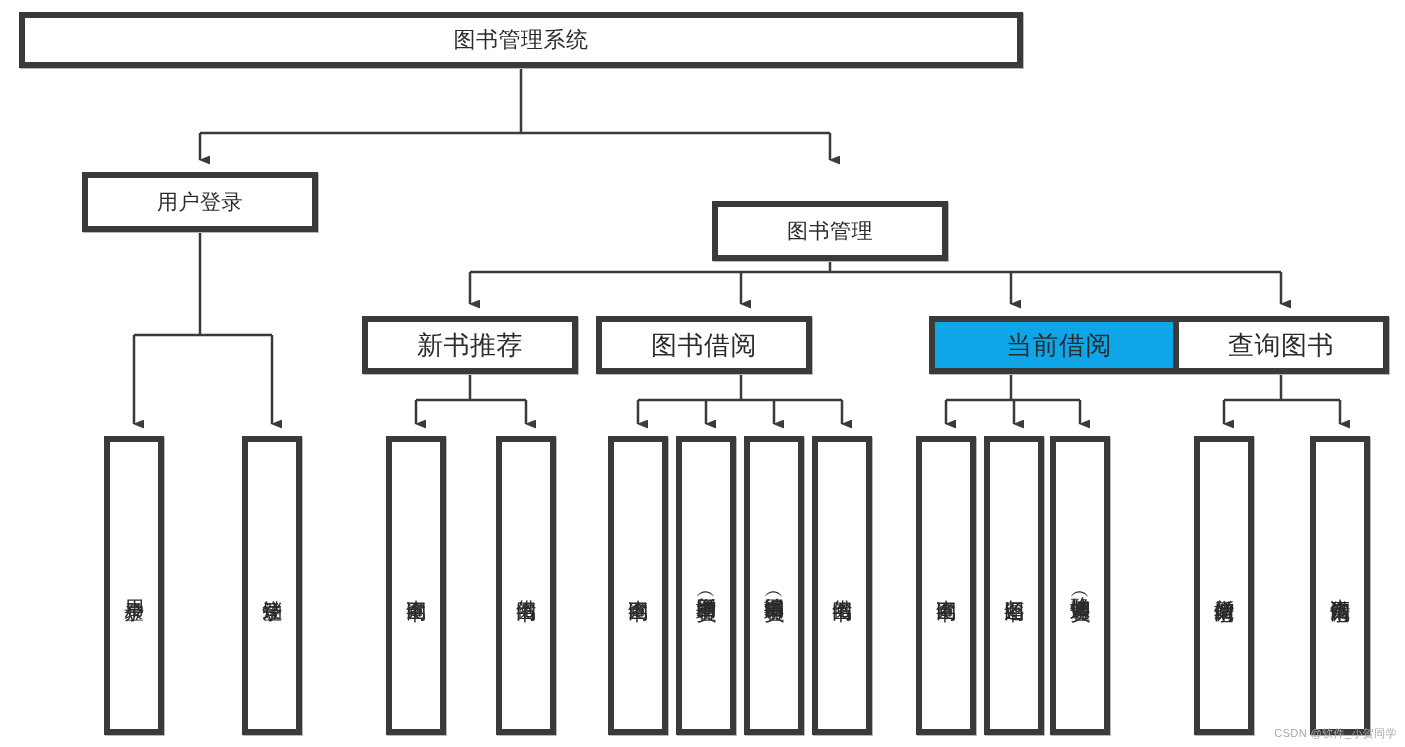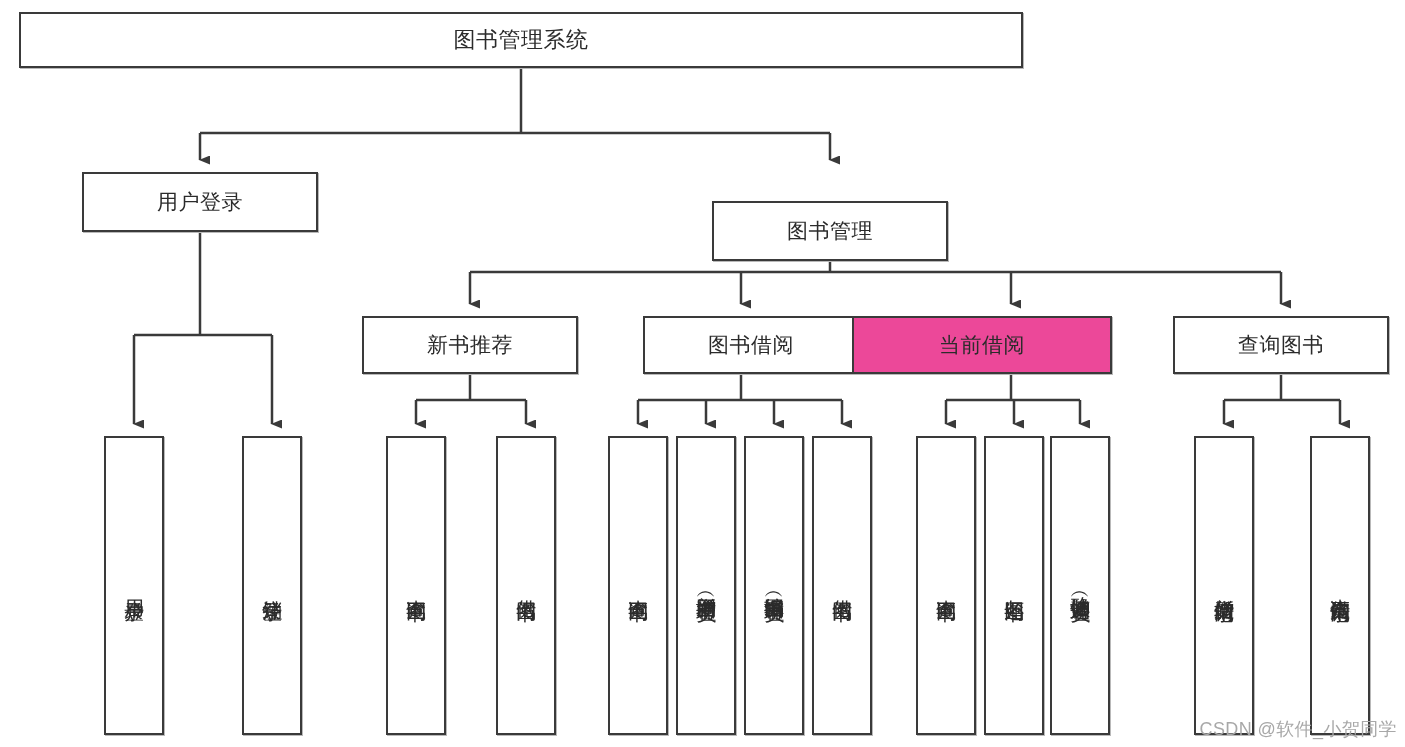--- a/index.html
+++ b/index.html
@@ -22,21 +22,21 @@
     position: absolute;
     left: 0;
     top: 0;
     width: 1405px;
     height: 747px;
     pointer-events: none;
   }
   .node {
     position: absolute;
     box-sizing: border-box;
-    border: 2px solid #0ea5e9;
+    border: 6px solid #0ea5e9;
     background: #ffffff;
     display: flex;
     align-items: center;
     justify-content: center;
     box-shadow: 1px 1px 0 0 #b9b9b9;
   }
   .node-label {
     color: #2b2b2b;
     font-size: 21px;
     line-height: 1.18;
@@ -47,26 +47,26 @@
   .node.vertical .node-label {
     writing-mode: vertical-rl;
     text-orientation: upright;
     font-size: 20px;
     line-height: 1.08;
     letter-spacing: 1px;
     white-space: nowrap;
   }
   .node.level-0 .node-label { font-size: 22px; }
   .node.level-1 .node-label { font-size: 21px; }
-  .node.level-2 .node-label { font-size: 21px; }
+  .node.level-2 .node-label { font-size: 26px; }
   #watermark {
     position: absolute;
     right: 8px;
     bottom: 6px;
-    font-size: 18px;
+    font-size: 11px;
     color: #a8a8a8;
     white-space: nowrap;
     letter-spacing: 0.4px;
   }
 </style>
 </head>
 <body>
 
 <div id="diagram-root">
 
@@ -119,24 +119,24 @@
       </div>
       <div class="node level-1" style="left: 82px; top: 172px; width: 236px; height: 60px; border-color: rgb(58, 58, 58); background: rgb(255, 255, 255);">
         <span class="node-label" style="color: rgb(43, 43, 43);">用户登录</span>
       </div>
       <div class="node level-1" style="left: 712px; top: 172px; width: 236px; height: 60px; border-color: rgb(58, 58, 58); background: rgb(255, 255, 255); margin-top: 29px;">
         <span class="node-label" style="color: rgb(43, 43, 43);">图书管理</span>
       </div>
       <div class="node level-2" style="left: 362px; top: 316px; width: 216px; height: 58px; border-color: rgb(58, 58, 58); background: rgb(255, 255, 255);">
         <span class="node-label" style="color: rgb(43, 43, 43);">新书推荐</span>
       </div>
-      <div class="node level-2" style="left: 643px; top: 316px; width: 216px; height: 58px; border-color: rgb(58, 58, 58); background: rgb(255, 255, 255);">
+      <div class="node level-2" style="left: 596px; top: 316px; width: 216px; height: 58px; border-color: rgb(58, 58, 58); background: rgb(255, 255, 255);">
         <span class="node-label" style="color: rgb(43, 43, 43);">图书借阅</span>
       </div>
-      <div class="node level-2" style="left: 852px; top: 316px; width: 260px; height: 58px; border-color: rgb(58, 58, 58); background: #ec4899;">
+      <div class="node level-2" style="left: 929px; top: 316px; width: 260px; height: 58px; border-color: rgb(58, 58, 58); background: #0ea5e9;">
         <span class="node-label" style="color: rgb(43, 43, 43);">当前借阅</span>
       </div>
       <div class="node level-2" style="left: 1173px; top: 316px; width: 216px; height: 58px; border-color: rgb(58, 58, 58); background: rgb(255, 255, 255);">
         <span class="node-label" style="color: rgb(43, 43, 43);">查询图书</span>
       </div>
       <div class="node level-3 vertical" style="left: 104px; top: 436px; width: 60px; height: 299px; border-color: rgb(58, 58, 58); background: rgb(255, 255, 255);">
         <span class="node-label" style="color: rgb(43, 43, 43);">用户登录</span>
       </div>
       <div class="node level-3 vertical" style="left: 242px; top: 436px; width: 60px; height: 299px; border-color: rgb(58, 58, 58); background: rgb(255, 255, 255);">
         <span class="node-label" style="color: rgb(43, 43, 43);">注销登录</span>

